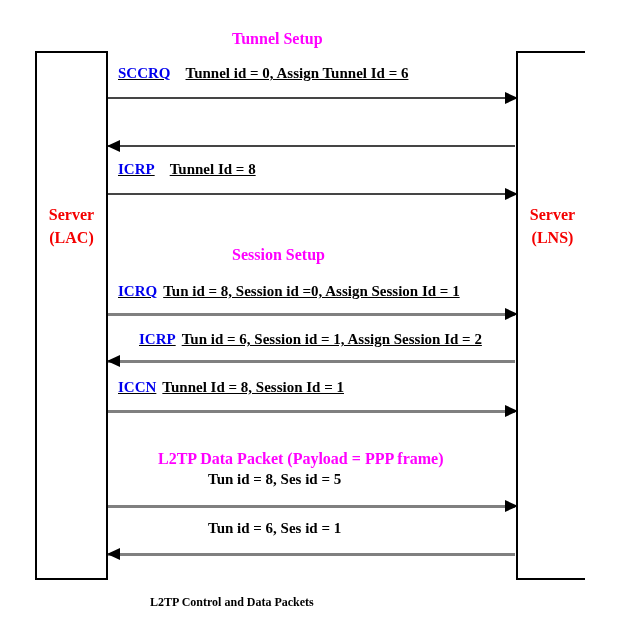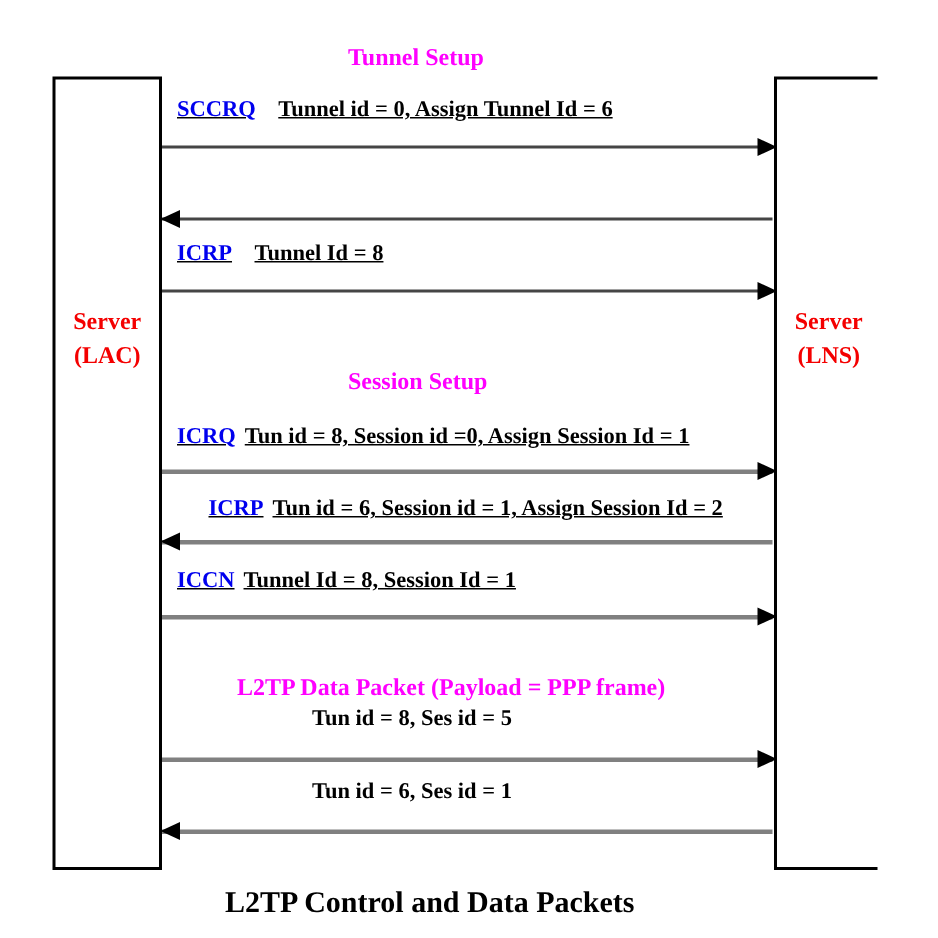--- a/index.html
+++ b/index.html
@@ -104,21 +104,21 @@
     border-left: 13px solid #000000;
   }
   .arrow.left .head {
     left: -1px;
     border-right: 13px solid #000000;
   }
   .arrow.thick .head { top: 1px; }
 
   .caption {
     position: absolute;
-    font-size: 20px;
+    font-size: 12px;
     line-height: 19px;
     white-space: nowrap;
     color: #000000;
   }
 </style>
 </head>
 <body>
 
 <div class="canvas">
 

